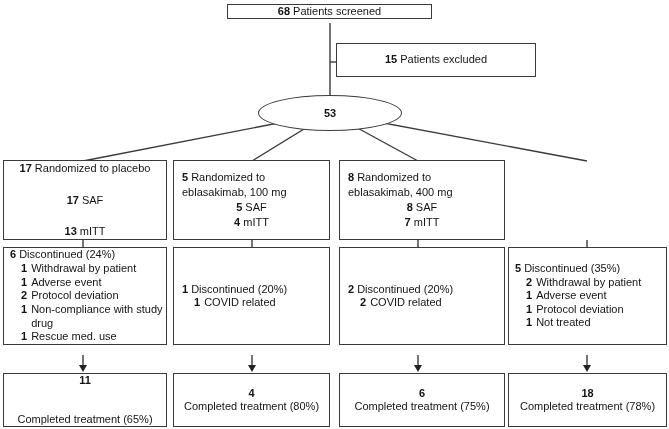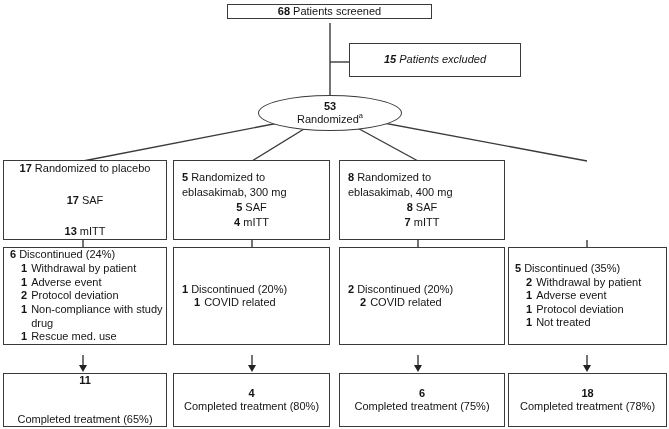--- a/index.html
+++ b/index.html
@@ -14,21 +14,21 @@
     box-sizing:border-box;
   }
   .vc{display:flex;flex-direction:column;justify-content:center;}
   .center{text-align:center;}
   .ln{white-space:nowrap;}
   .r1 .ln{line-height:15px;}
   .n{font-weight:700;margin-right:3px;}
   .bnum{font-weight:700;}
   sup{font-size:7.5px;line-height:0;}
   .topbox{left:227px;top:4px;width:205px;height:15px;}
-  .excl{left:349px;top:43px;width:172px;height:34px;font-style:italic;}
+  .excl{left:336px;top:43px;width:200px;height:34px;}
   .ellipse{left:258px;top:95px;width:144px;height:36px;border-radius:50%;line-height:13px;}
   .c1{left:3px;width:164px;justify-content:space-between;}
   .c2{left:173px;width:157px;justify-content:center;}
   .c3{left:339px;width:166px;}
   .c4{left:508px;width:159px;}
   .r1{top:160px;height:80px;}
   .r2{top:247px;height:98px;}
   .r3{top:373px;height:54px;}
   .left{text-align:left;padding-left:8px;}
   .hdr{padding-left:6px;white-space:nowrap;}
@@ -75,32 +75,31 @@
   <div class="bx topbox vc center">
     <div class="ln"><span class="n">68</span><span>Patients screened</span></div>
   </div>
 
   <div class="bx excl vc center">
     <div class="ln"><span class="n">15</span><span>Patients excluded</span></div>
   </div>
 
   <div class="bx ellipse vc center">
     <div class="ln bnum">53</div>
-    <div class="ln"><span>Randomized</span><sup>a</sup></div>
   </div>
 
   <div class="bx r1 c1 vc center">
     <div class="ln"><span class="n">17</span><span>Randomized to placebo</span></div>
     <div class="ln"><span class="n">17</span><span>SAF</span></div>
     <div class="ln"><span class="n">13</span><span>mITT</span></div>
   </div>
 
   <div class="bx r1 c2 vc">
     <div class="ln left"><span class="n">5</span><span>Randomized to</span></div>
-    <div class="ln left">eblasakimab, 300 mg</div>
+    <div class="ln left">eblasakimab, 100 mg</div>
     <div class="ln center"><span class="n">5</span><span>SAF</span></div>
     <div class="ln center"><span class="n">4</span><span>mITT</span></div>
   </div>
 
   <div class="bx r1 c3 vc">
     <div class="ln left"><span class="n">8</span><span>Randomized to</span></div>
     <div class="ln left">eblasakimab, 400 mg</div>
     <div class="ln center"><span class="n">8</span><span>SAF</span></div>
     <div class="ln center"><span class="n">7</span><span>mITT</span></div>
   </div>

